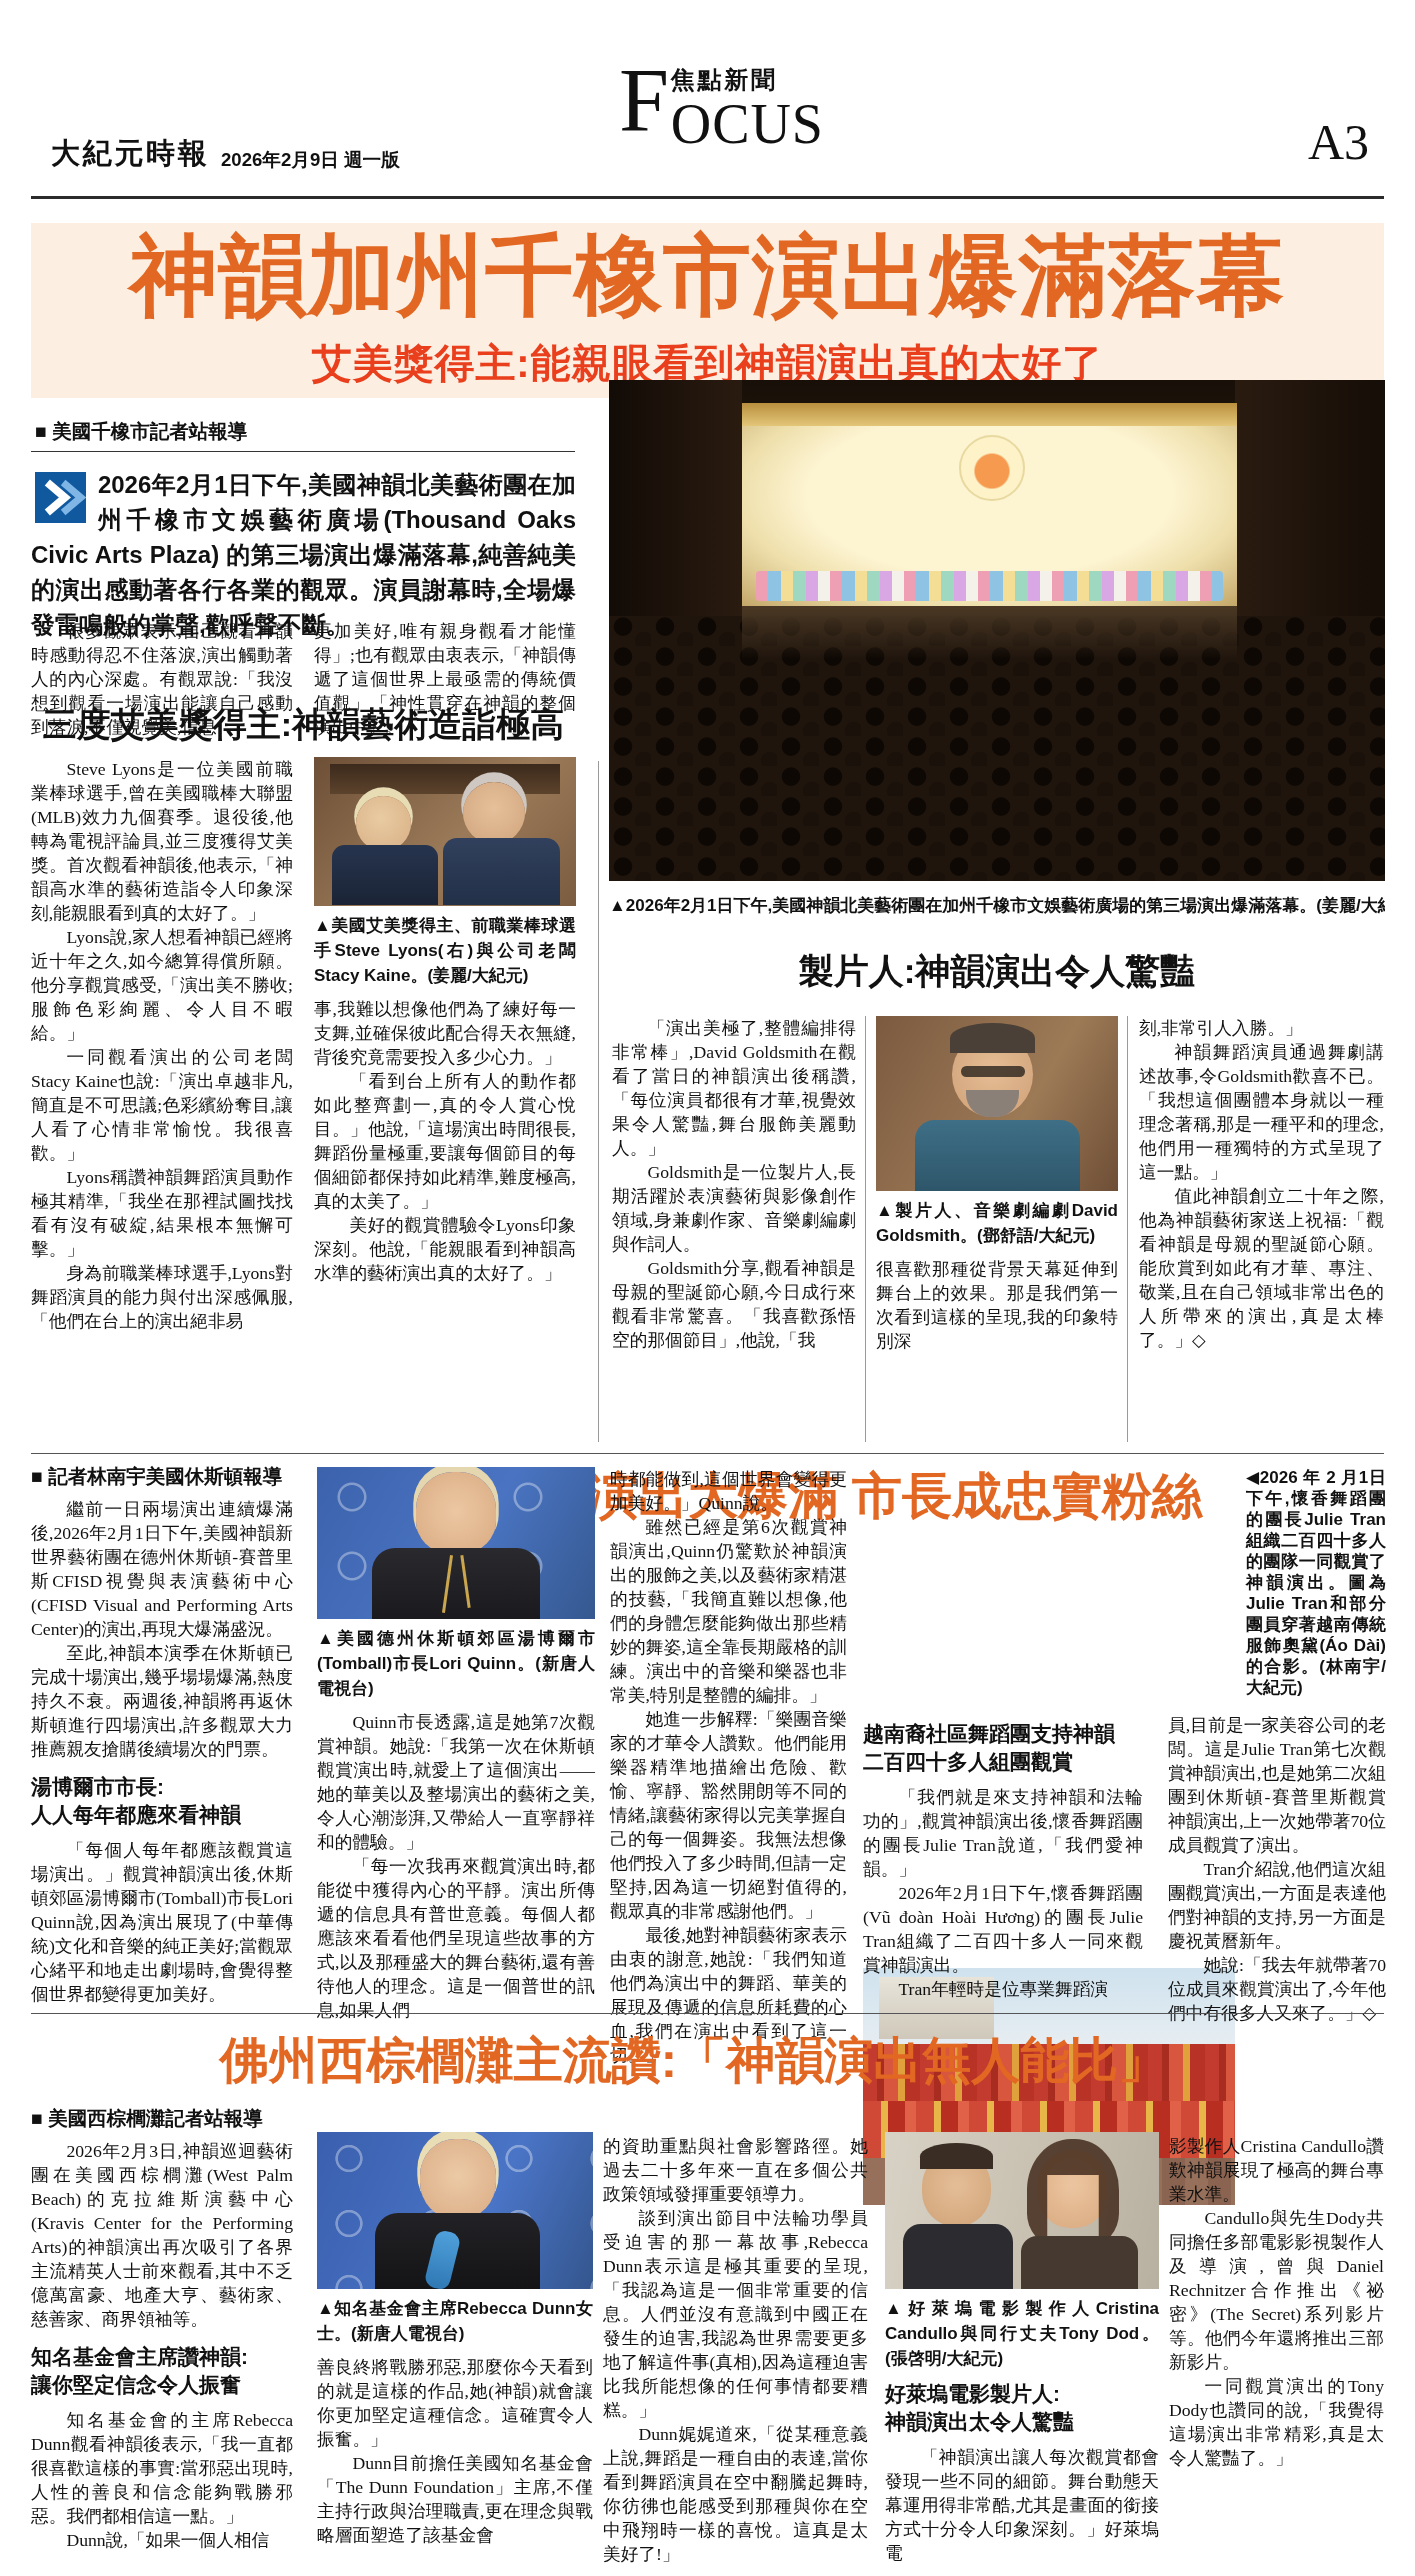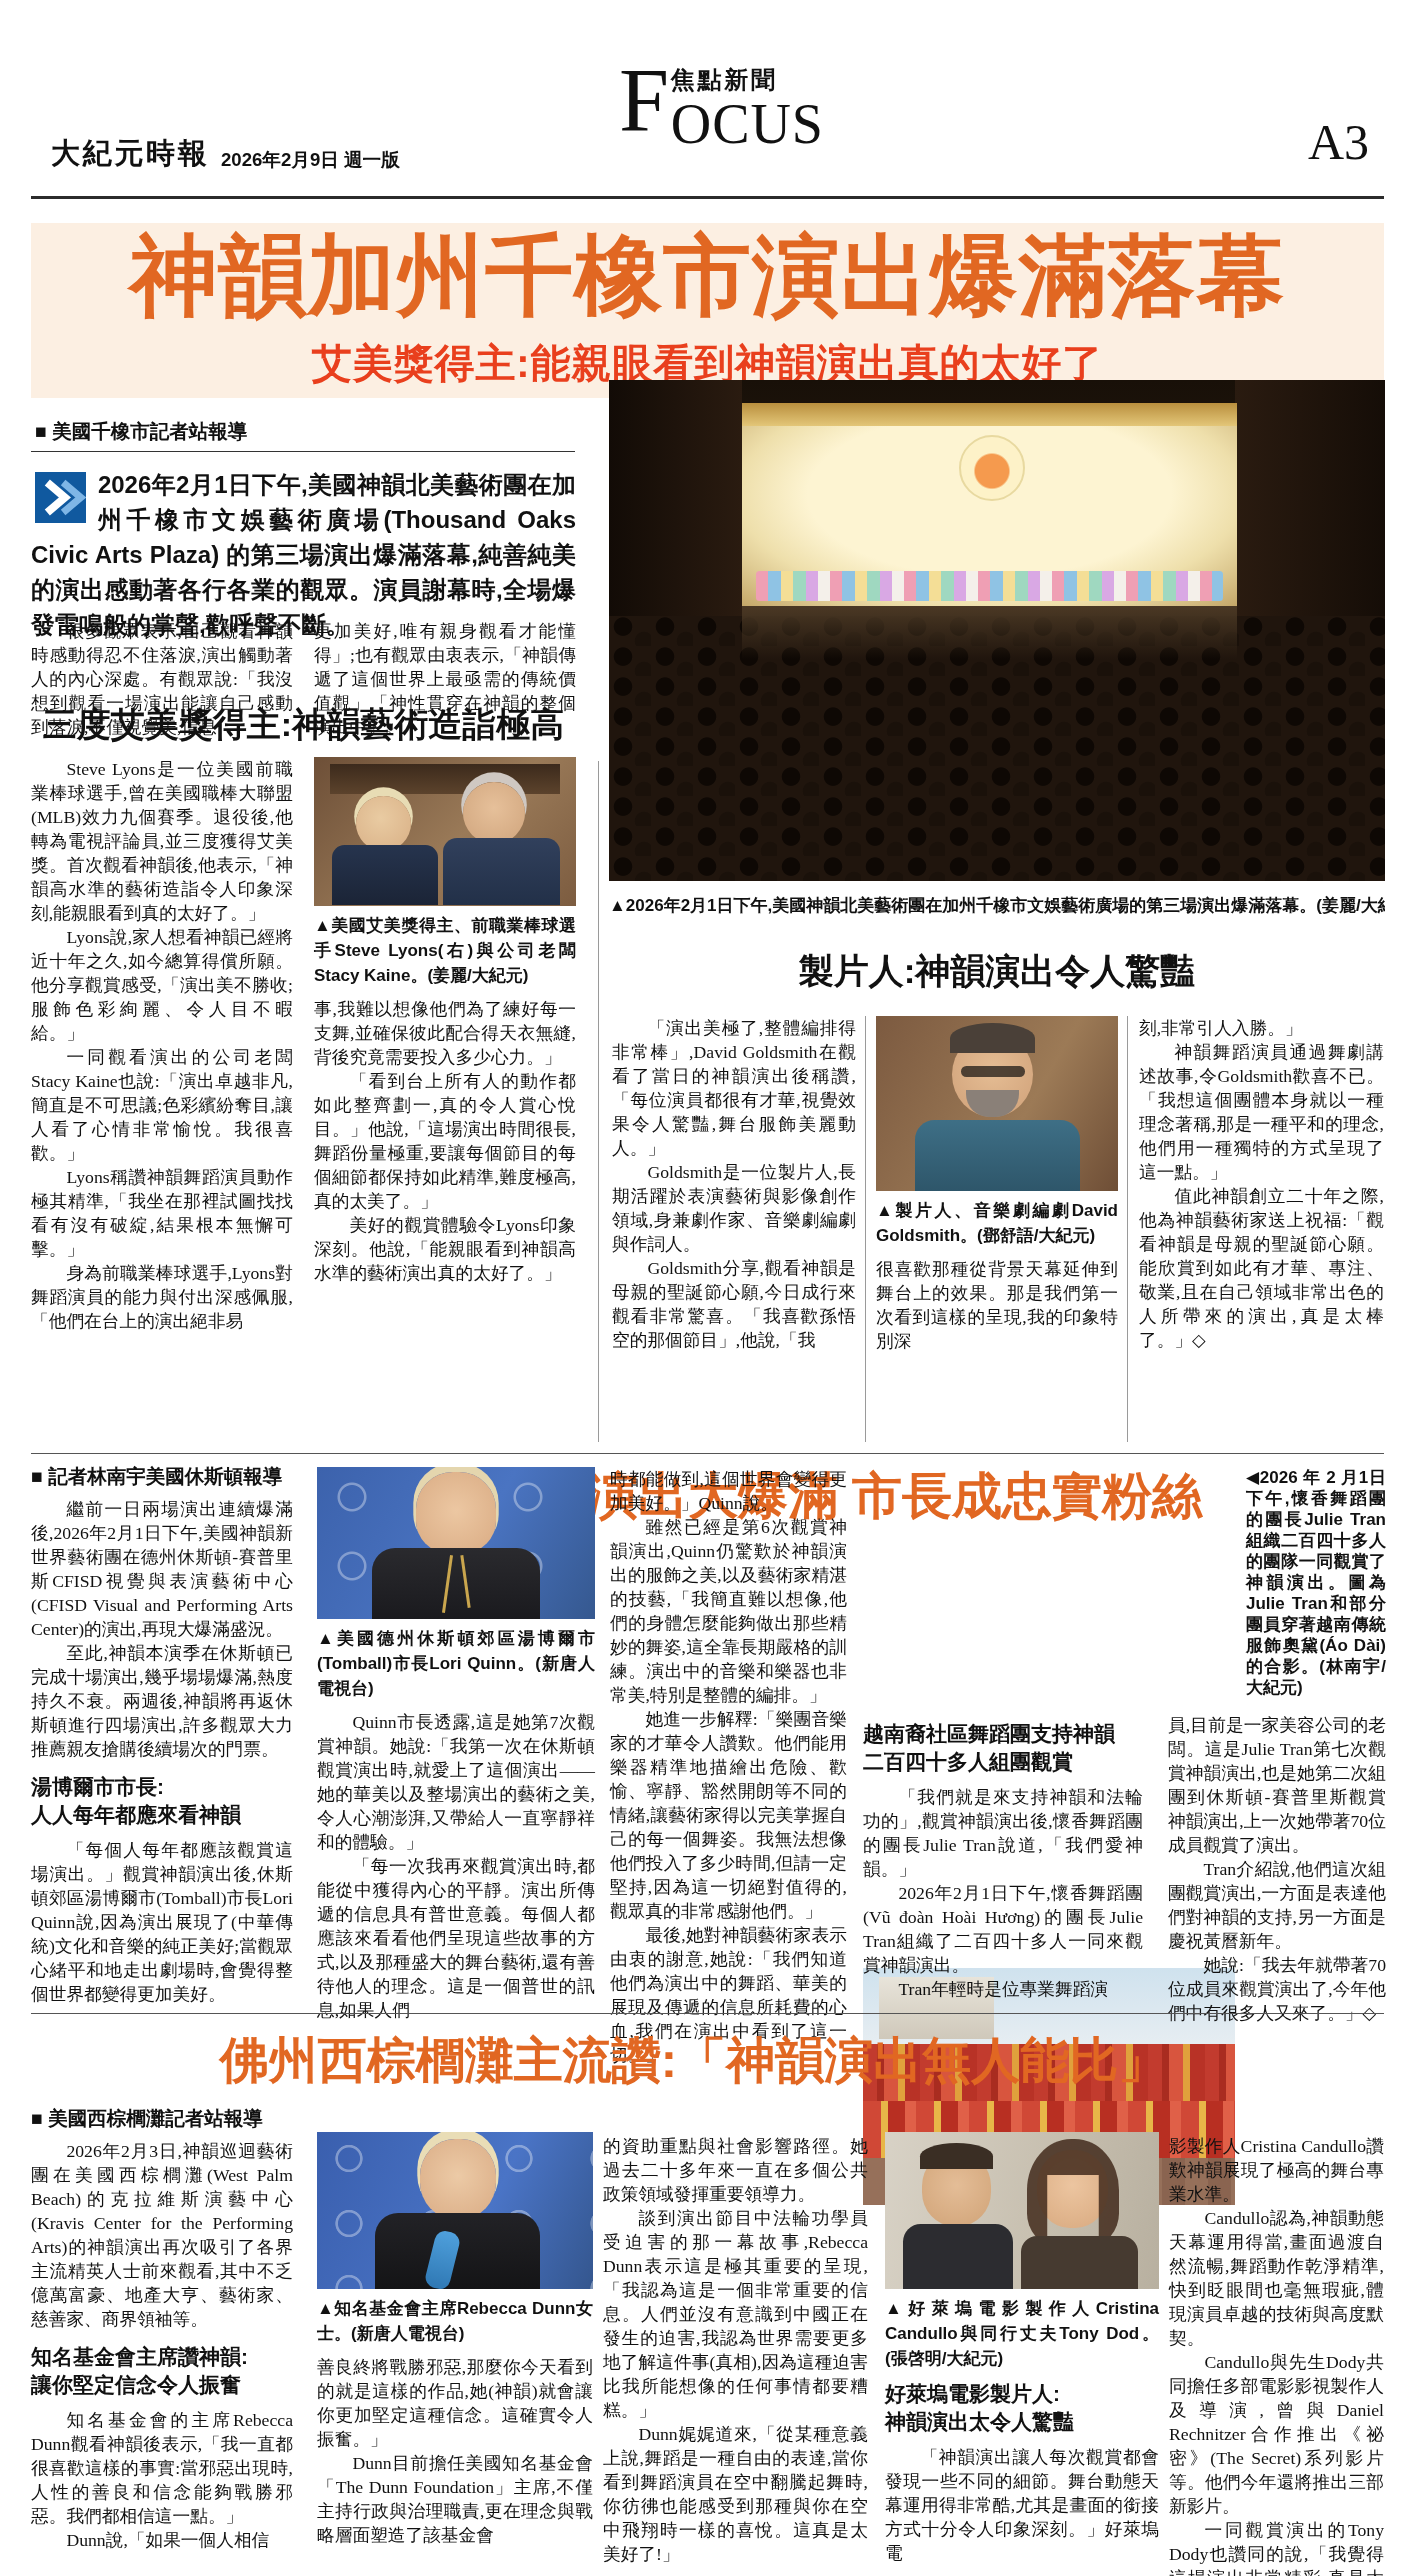--- a/index.html
+++ b/index.html
@@ -273,20 +273,19 @@
       <div>好萊塢電影製片人:</div>
       <div>神韻演出太令人驚豔</div>
     </div>
     <div class="col">
       <p class="ind">「神韻演出讓人每次觀賞都會發現一些不同的細節。舞台動態天幕運用得非常酷,尤其是畫面的銜接方式十分令人印象深刻。」好萊塢電</p>
     </div>
   </div>
 
   <div class="abs col" style="left:1169px;top:2134px;width:215px;">
     <p>影製作人Cristina Candullo讚歎神韻展現了極高的舞台專業水準。</p>
-    <p class="ind">Candullo認為,神韻動態天幕運用得當,畫面過渡自然流暢,舞蹈動作乾淨精準,快到眨眼間也毫無瑕疵,體現演員卓越的技術與高度默契。</p>
     <p class="ind">Candullo與先生Dody共同擔任多部電影影視製作人及導演,曾與Daniel Rechnitzer合作推出《祕密》(The Secret)系列影片等。他們今年還將推出三部新影片。</p>
     <p class="ind">一同觀賞演出的Tony Dody也讚同的說,「我覺得這場演出非常精彩,真是太令人驚豔了。」</p>
 
   </div>
 
 </div>
 
 
 </body></html>

